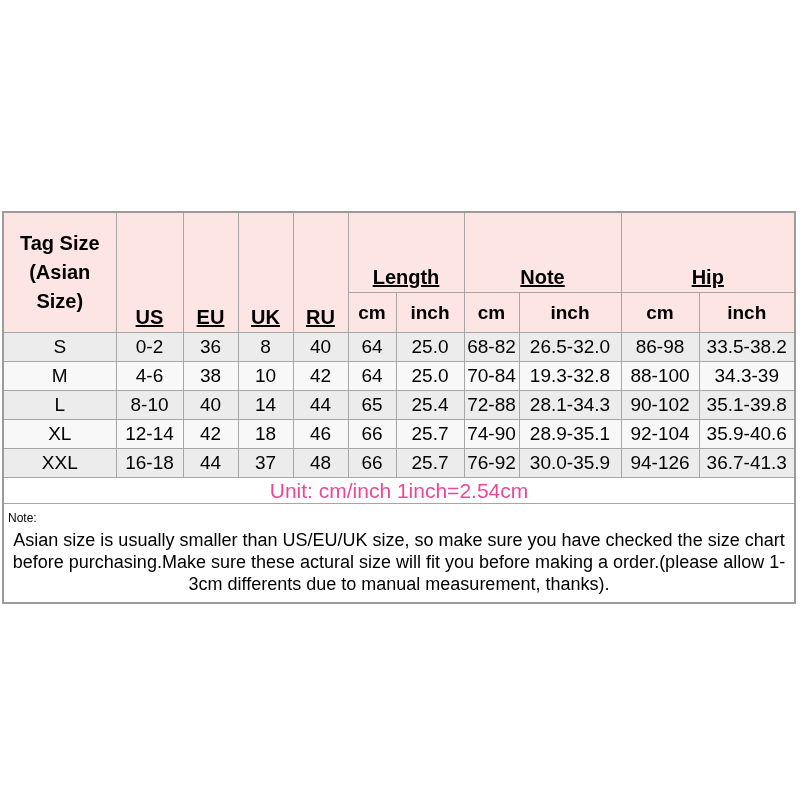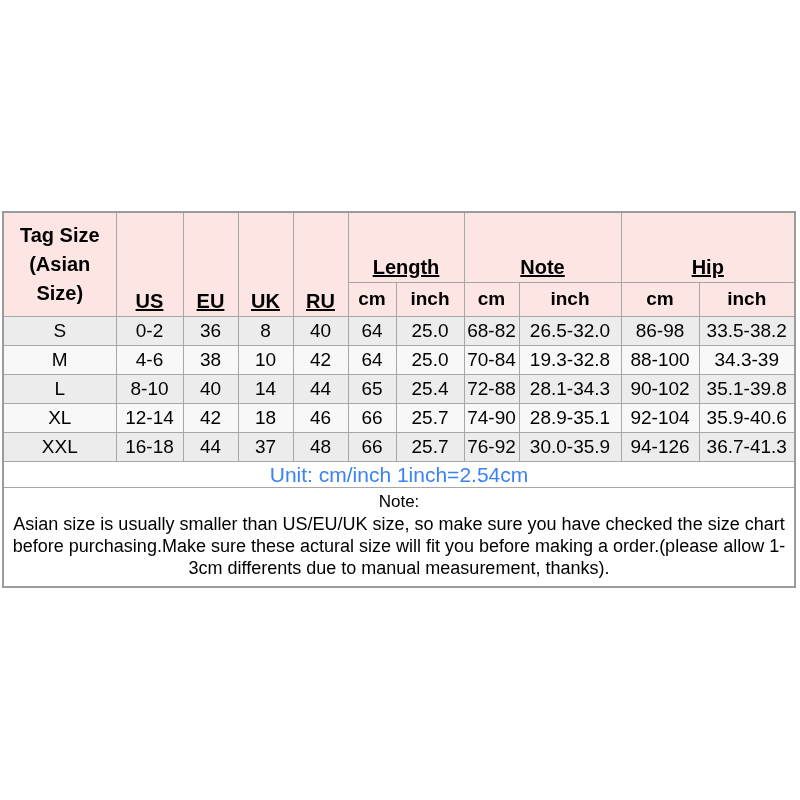--- a/index.html
+++ b/index.html
@@ -37,48 +37,48 @@
     background:#FCE5E3;
     font-weight:bold;
     font-size:20px;
   }
   tr.hr1 { height:61px; }
   tr.hr2 { height:30px; }
   th.corner {
     vertical-align:middle;
     font-size:21px;
     line-height:29px;
-    padding:8px 8px;
+    padding:16px 8px;
     text-align:center;
   }
   th.szc, th.grp {
     vertical-align:bottom;
     padding-bottom:3px;
     text-decoration:underline;
   }
   tr.hr2 th { font-size:19px; }
 
   tbody tr { height:29px; }
   tbody td { font-size:19px; border:1px solid #bdbdbd; border-top-color:#a8a8a8; border-bottom-color:#a8a8a8; }
   tbody tr.odd td  { background:#ECECEC; }
   tbody tr.even td { background:#F8F8F8; }
 
   tr.unit-row td {
     height:25px;
     background:#ffffff;
-    color:#3b82f6;
+    color:#ec4899;
     font-size:21px;
     border:1px solid #a6a6a6;
   }
   tr.note-row td {
     background:#ffffff;
     border:1px solid #a6a6a6;
     padding:3px 4px 7px 4px;
   }
-  .note-title { font-size:17px; line-height:22px; text-align:center; }
+  .note-title { font-size:12px; line-height:22px; text-align:left; }
   .note-body  { font-size:18px; line-height:22px; text-align:center; }
 </style>
 </head>
 <body>
 
 <div class="canvas">
   <div class="sheet">
 
 
     <table class="size-table">

